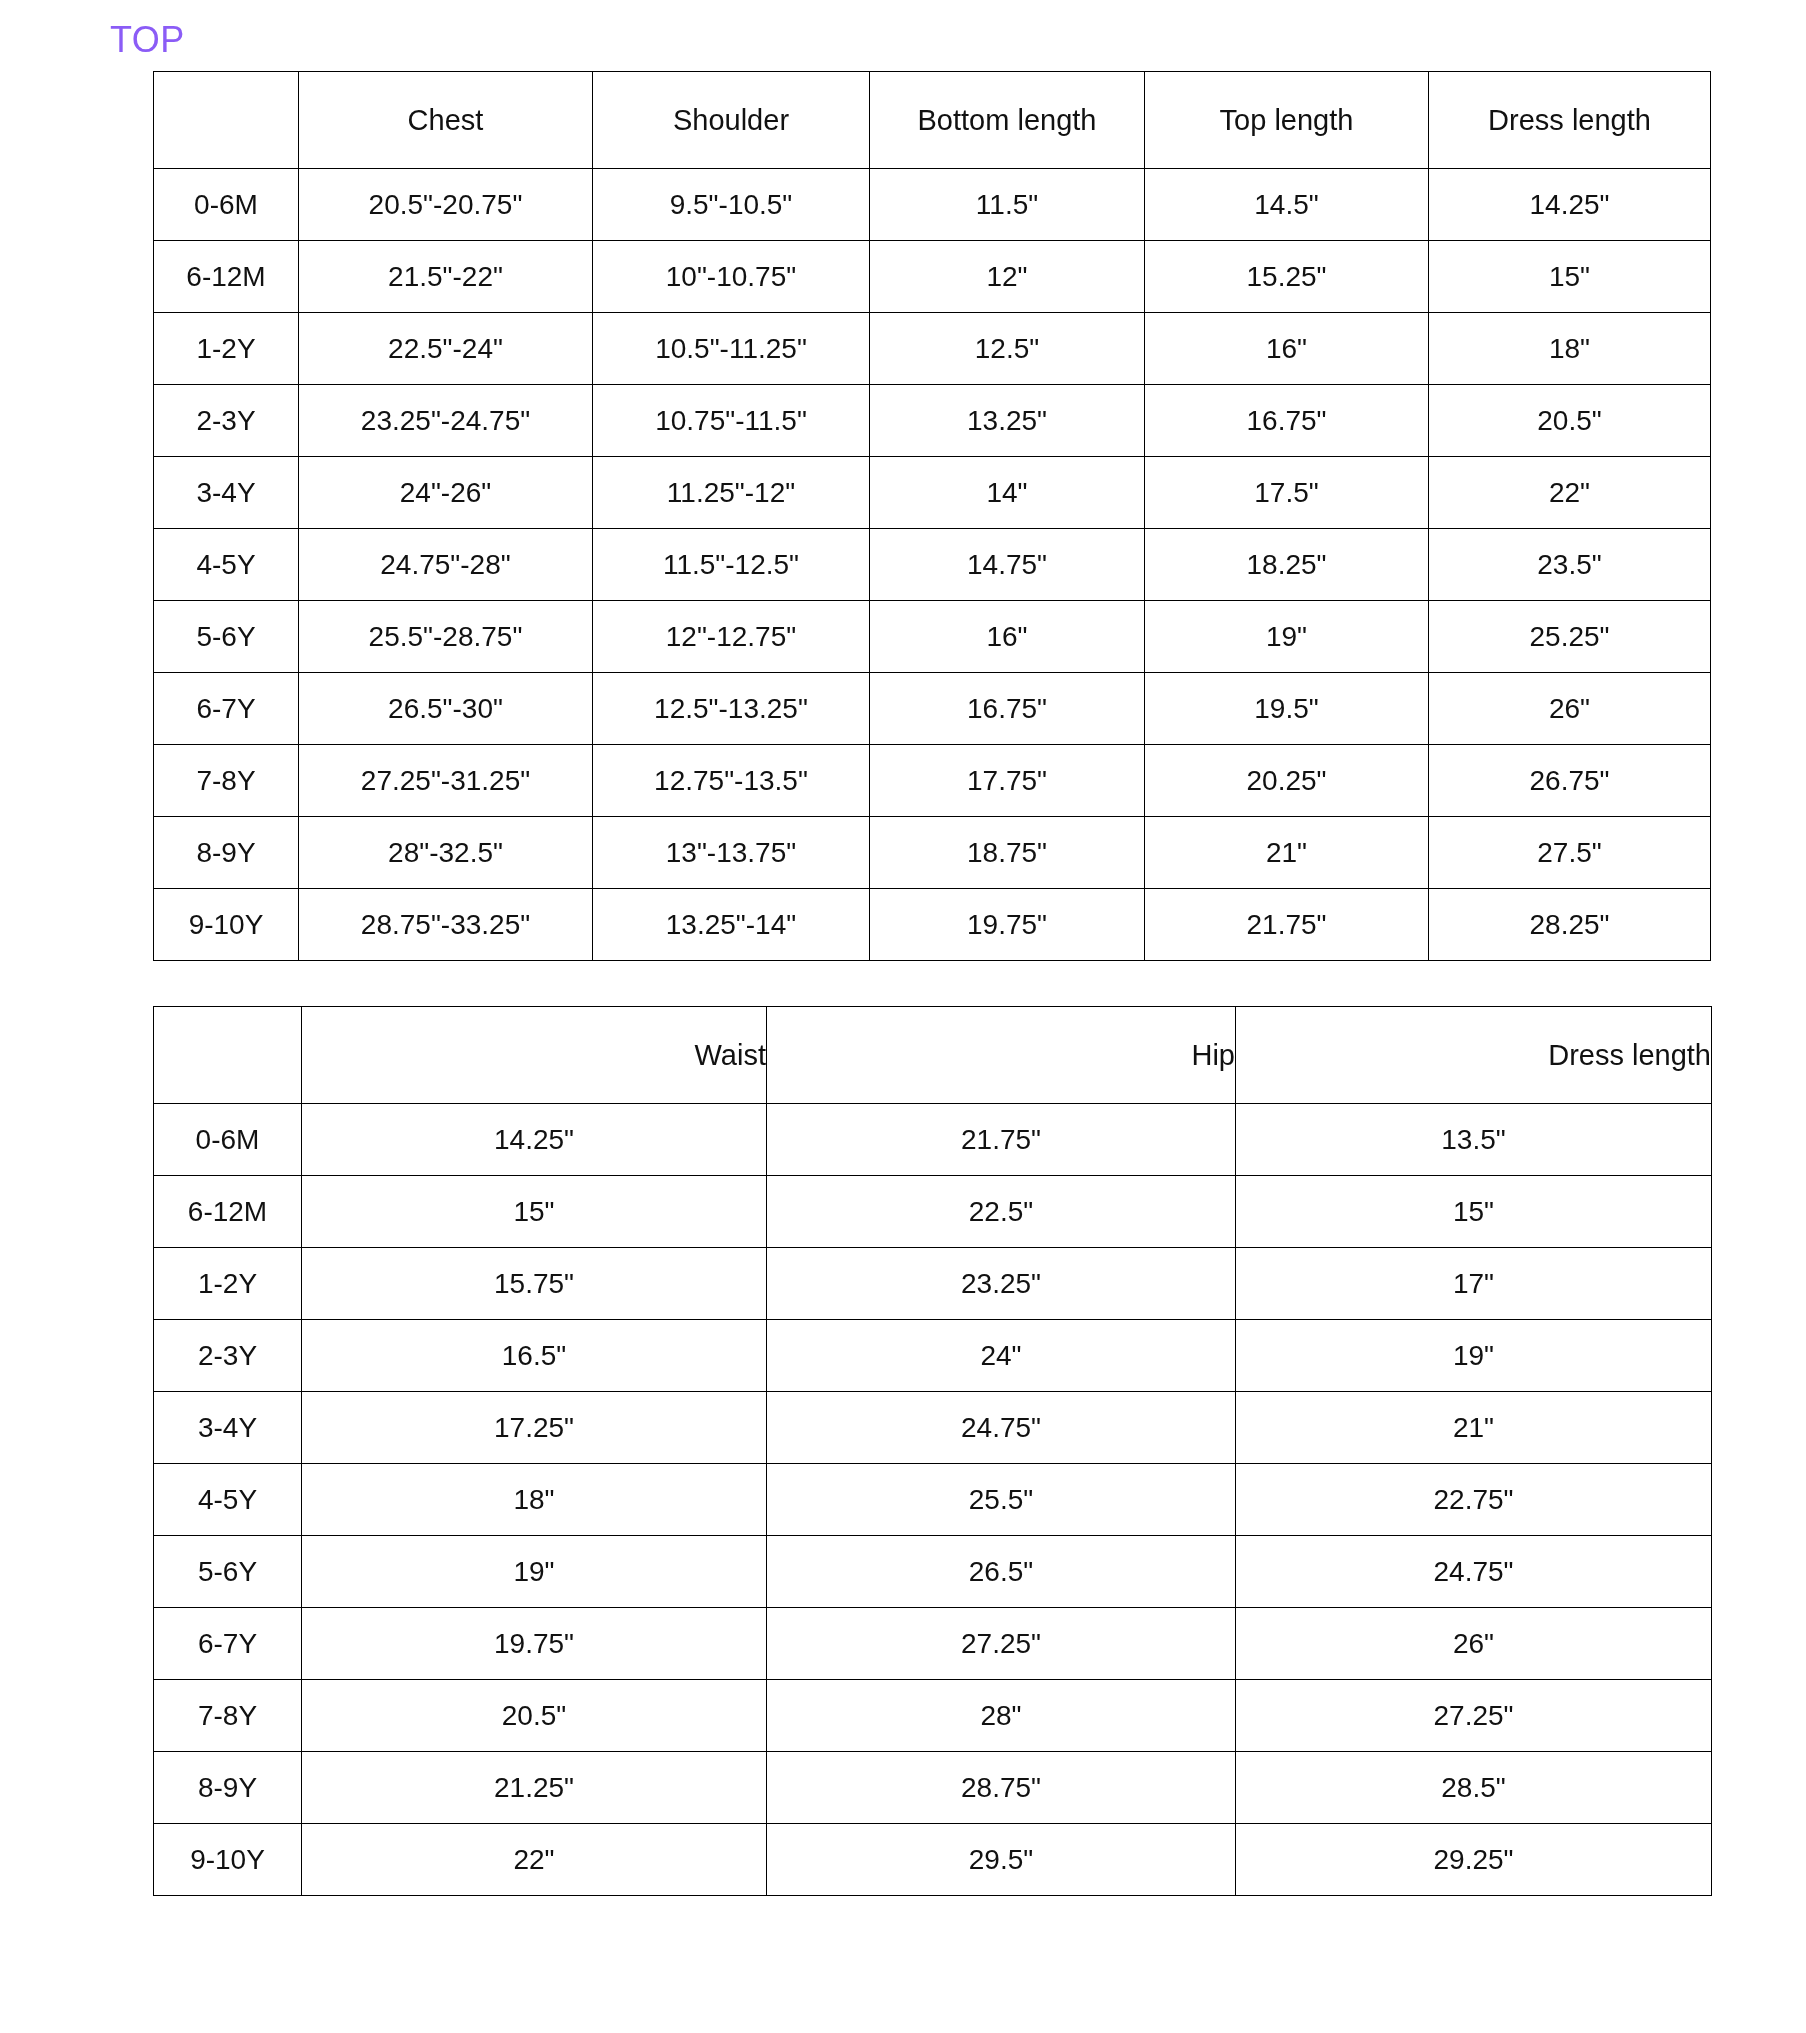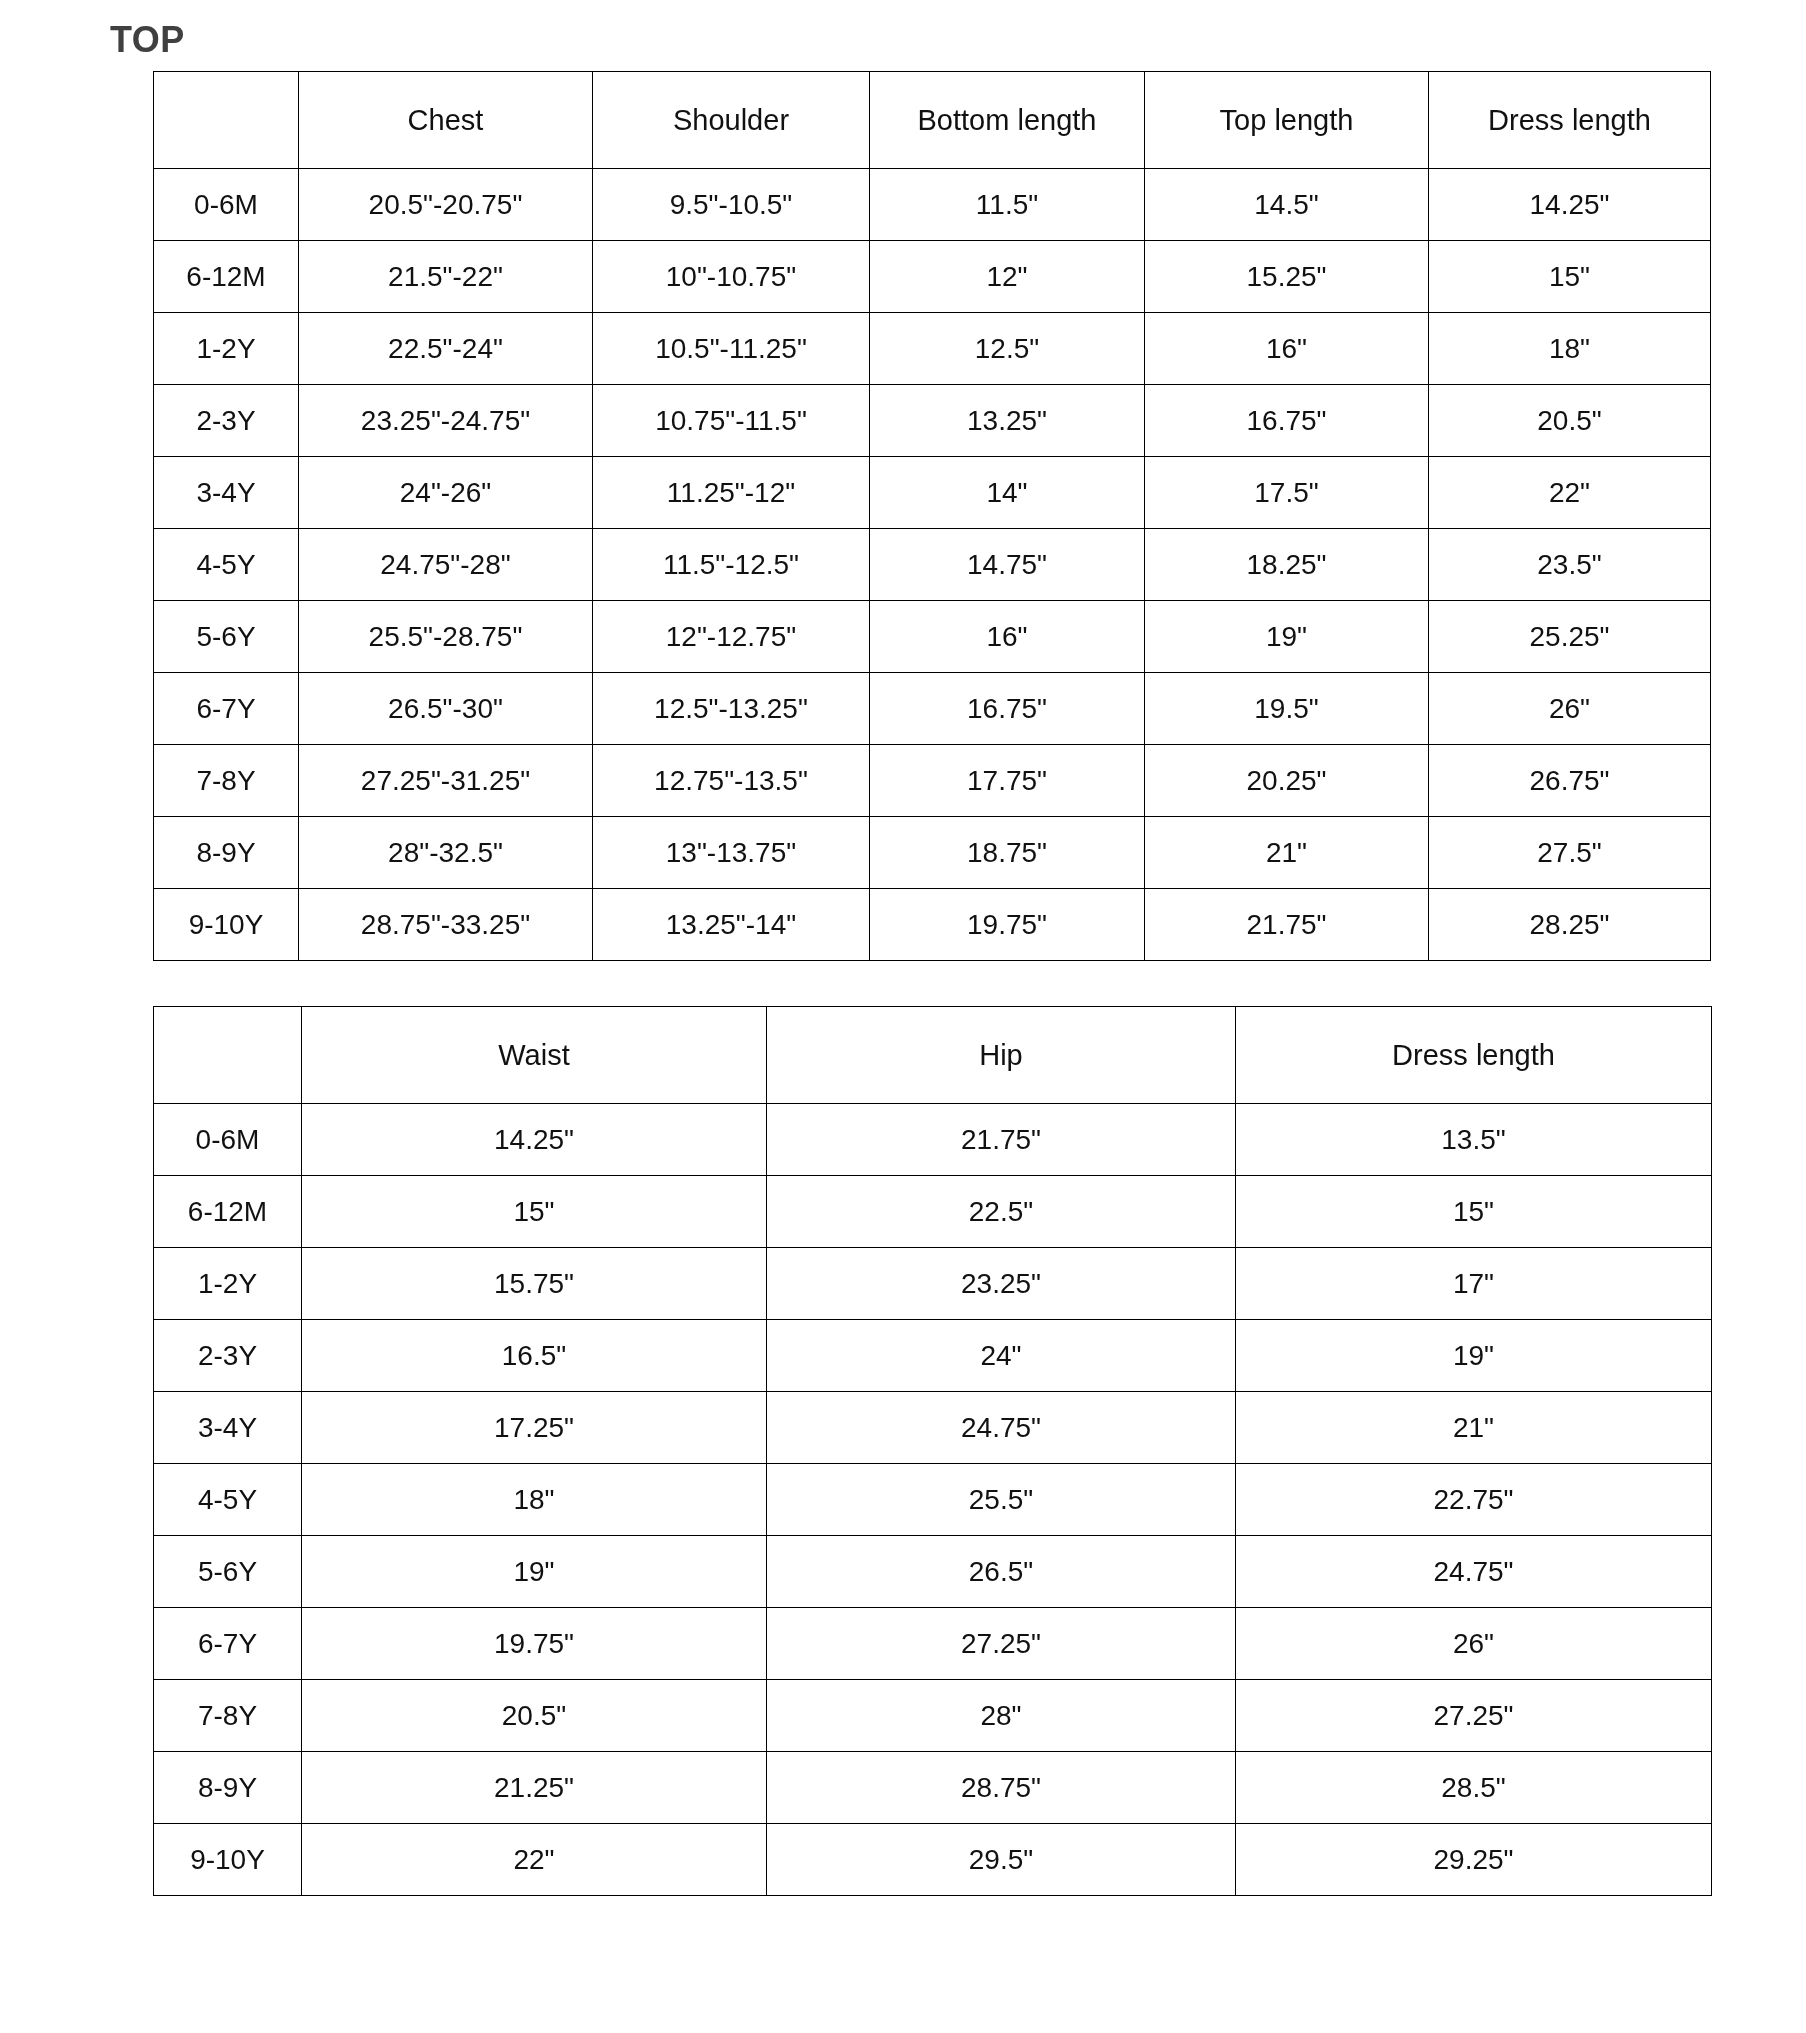--- a/index.html
+++ b/index.html
@@ -14,22 +14,22 @@
     color: #111111;
     -webkit-font-smoothing: antialiased;
   }
   .page {
     box-sizing: border-box;
     padding: 19px 0 0 0;
     width: 1807px;
   }
   .section-title {
     font-size: 36px;
-    font-weight: 700;
-    color: #404040;
+    font-weight: 400;
+    color: #8b5cf6;
     margin: 0 0 10.3px 110px;
     letter-spacing: 0.4px;
   }
   .table-wrap {
     margin: 0 0 0 105px;
     width: 1557px;
     padding-left: 48px;
   }
   table {
     border-collapse: collapse;
@@ -67,20 +67,21 @@
 
   
   #bottom-table col.b0 { width: 148px; }
   #bottom-table col.b1 { width: 465px; }
   #bottom-table col.b2 { width: 469px; }
   #bottom-table col.b3 { width: 476px; }
 
   #bottom-table thead td {
     height: 96px;
     font-size: 29px;
+    text-align: right;
   }
   #bottom-table tbody td {
     height: 71px;
     font-size: 28px;
   }
 
   .spacer-between {
     height: 45px;
   }
   .bottom-heading {

